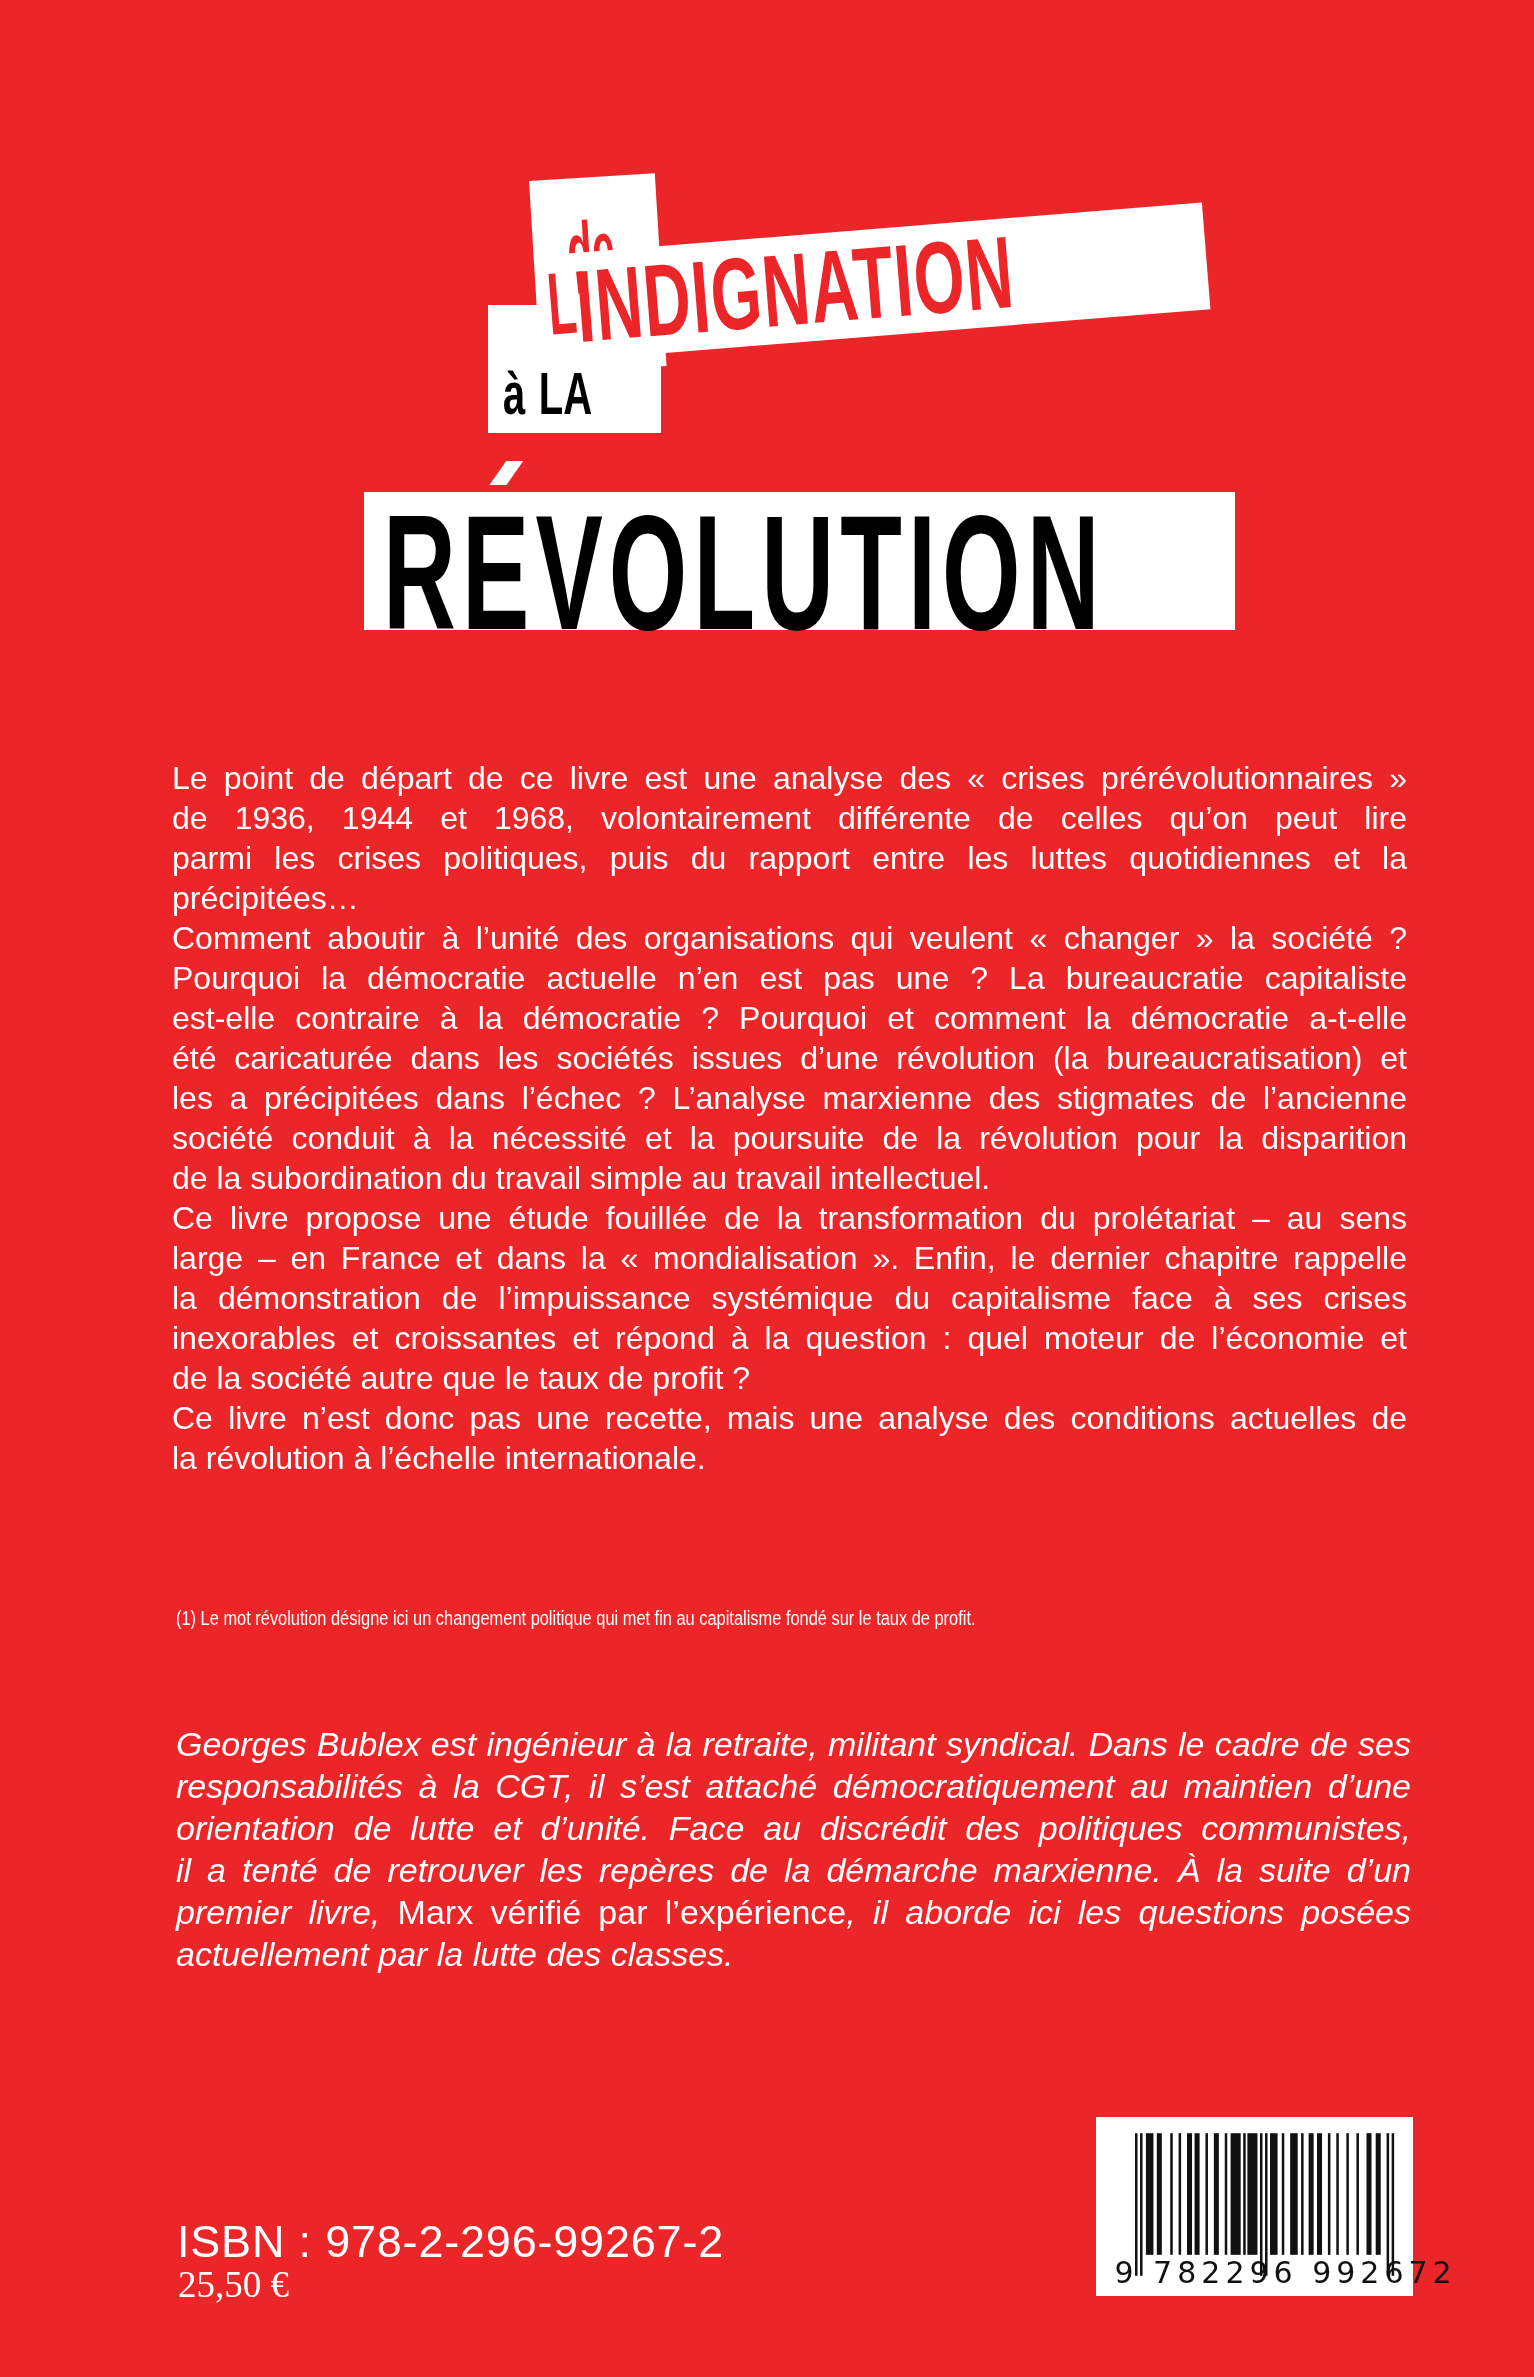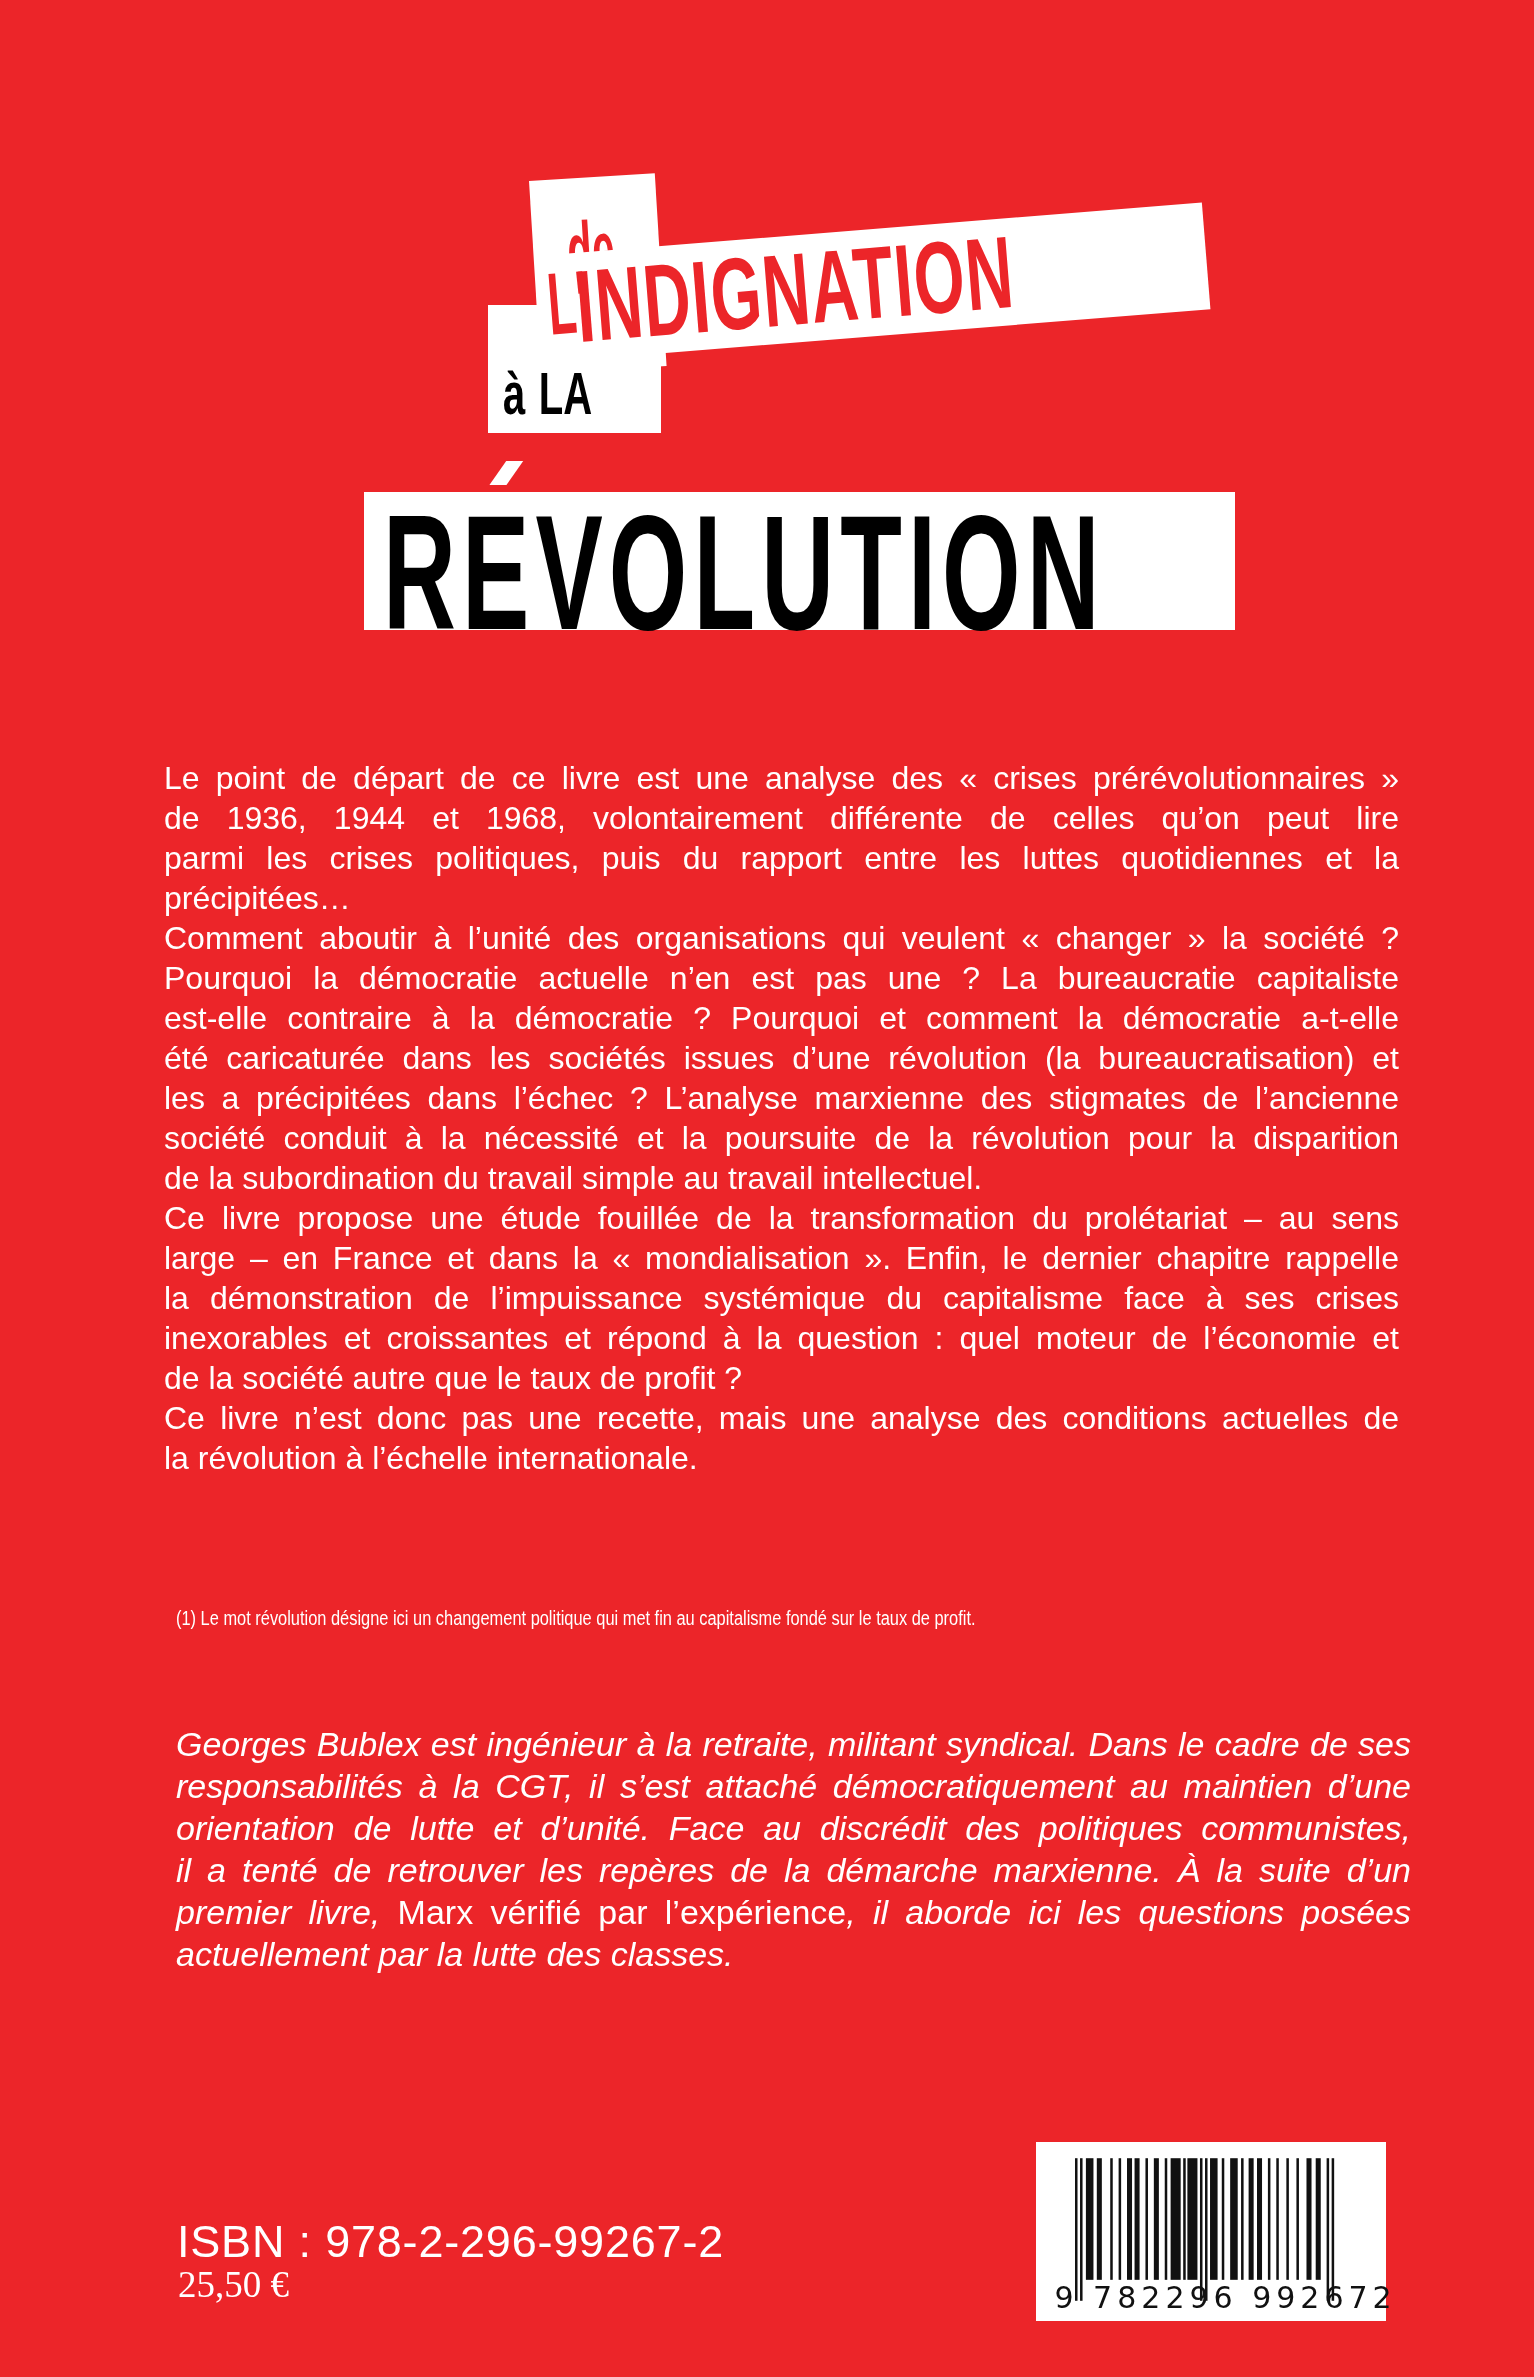--- a/index.html
+++ b/index.html
@@ -30,21 +30,21 @@
     .txt-indignation { position: absolute; left: 35px; top: 3.4px; color: #EC2529; font-size: 102px; letter-spacing: 1.7px; transform: scaleX(0.64) scaleY(1.0); }
     .txt-ala { position: absolute; left: 15px; top: 59px; color: #000000; font-size: 59px; transform: scaleX(0.68) scaleY(1.02); word-spacing: 3.4px; }
     .txt-revolution { position: absolute; left: 18.5px; top: 0px; color: #000000; font-size: 164px; letter-spacing: 10px; transform: scaleX(0.615) scaleY(0.99); }
     .accent-slash {
       position: absolute; left: 498px; top: 461px; width: 17px; height: 23.5px;
       background: #ffffff; transform: skewX(-35deg);
     }
 
     
     .blurb {
-      position: absolute; left: 164px; top: 758px; width: 1235px;
+      position: absolute; left: 172px; top: 758px; width: 1235px;
       font-size: 32px; line-height: 40px;
       text-align: justify;
     }
     .blurb .line {
       display: block; height: 40px; white-space: nowrap;
       text-align: justify; text-align-last: justify;
       transform-origin: left top;
     }
     .blurb .line.last { text-align-last: left; }
     sup.fn { font-size: 15px; vertical-align: 13.4px; line-height: 0; }
@@ -60,21 +60,21 @@
     }
     .bio .line { display: block; height: 42px; white-space: nowrap; text-align: justify; text-align-last: justify; }
     .bio .line.last { text-align-last: left; }
     .bio .name { font-weight: 400; }
     .bio .upright { font-style: normal; }
 
     
     .isbn { position: absolute; left: 177px; top: 2221px; font-size: 45px; line-height: 42px; white-space: nowrap; letter-spacing: 0.8px; }
     .price { position: absolute; left: 178px; top: 2265px; font-family: "Liberation Serif", "DejaVu Serif", serif; font-size: 37px; line-height: 39px; white-space: nowrap; }
 
-    .barcode-box { position: absolute; left: 1036px; top: 2117px; width: 350px; height: 179px; background: #ffffff; margin-top: 25px; }
+    .barcode-box { position: absolute; left: 1096px; top: 2117px; width: 317px; height: 179px; background: #ffffff; }
     .bars { position: absolute; left: 39px; top: 16px; height: 143px; width: 260px; }
     .bars svg { display: block; }
     .barcode-digits {
       position: absolute; left: 18.5px; top: 139px; font-family: "DejaVu Sans", "Liberation Sans", sans-serif;
       font-size: 30px; color: #111111; letter-spacing: 5px; white-space: nowrap; line-height: 34px;
       background: transparent;
     }
   </style>
 </head>
 <body>

